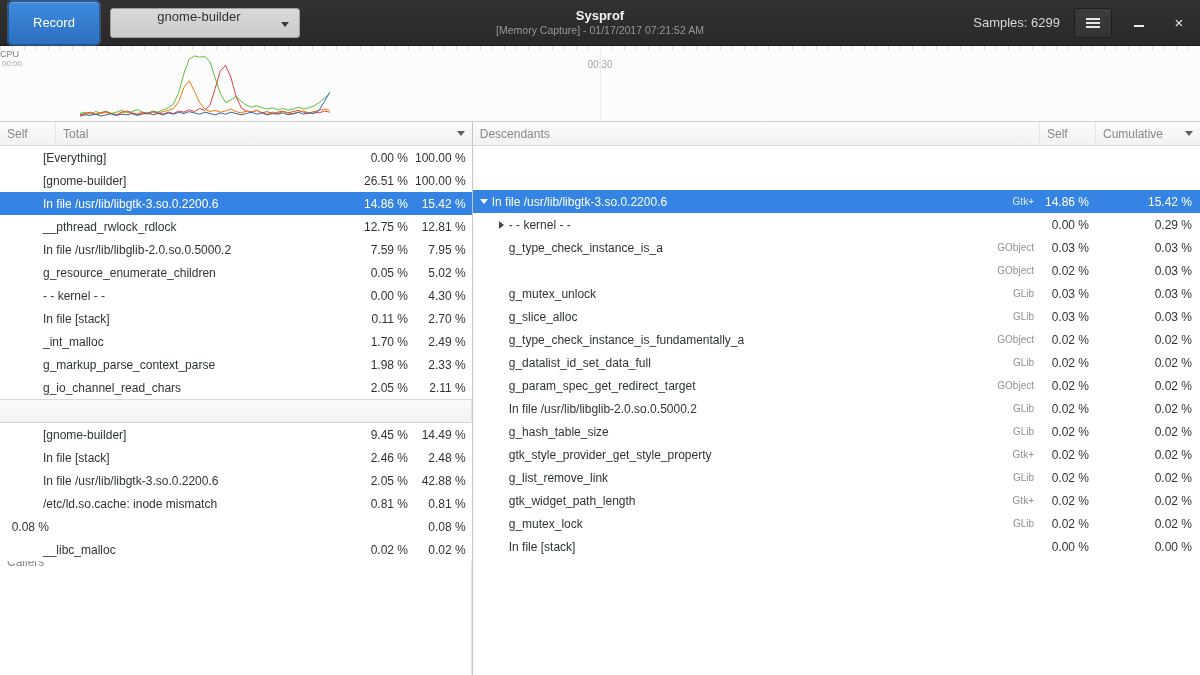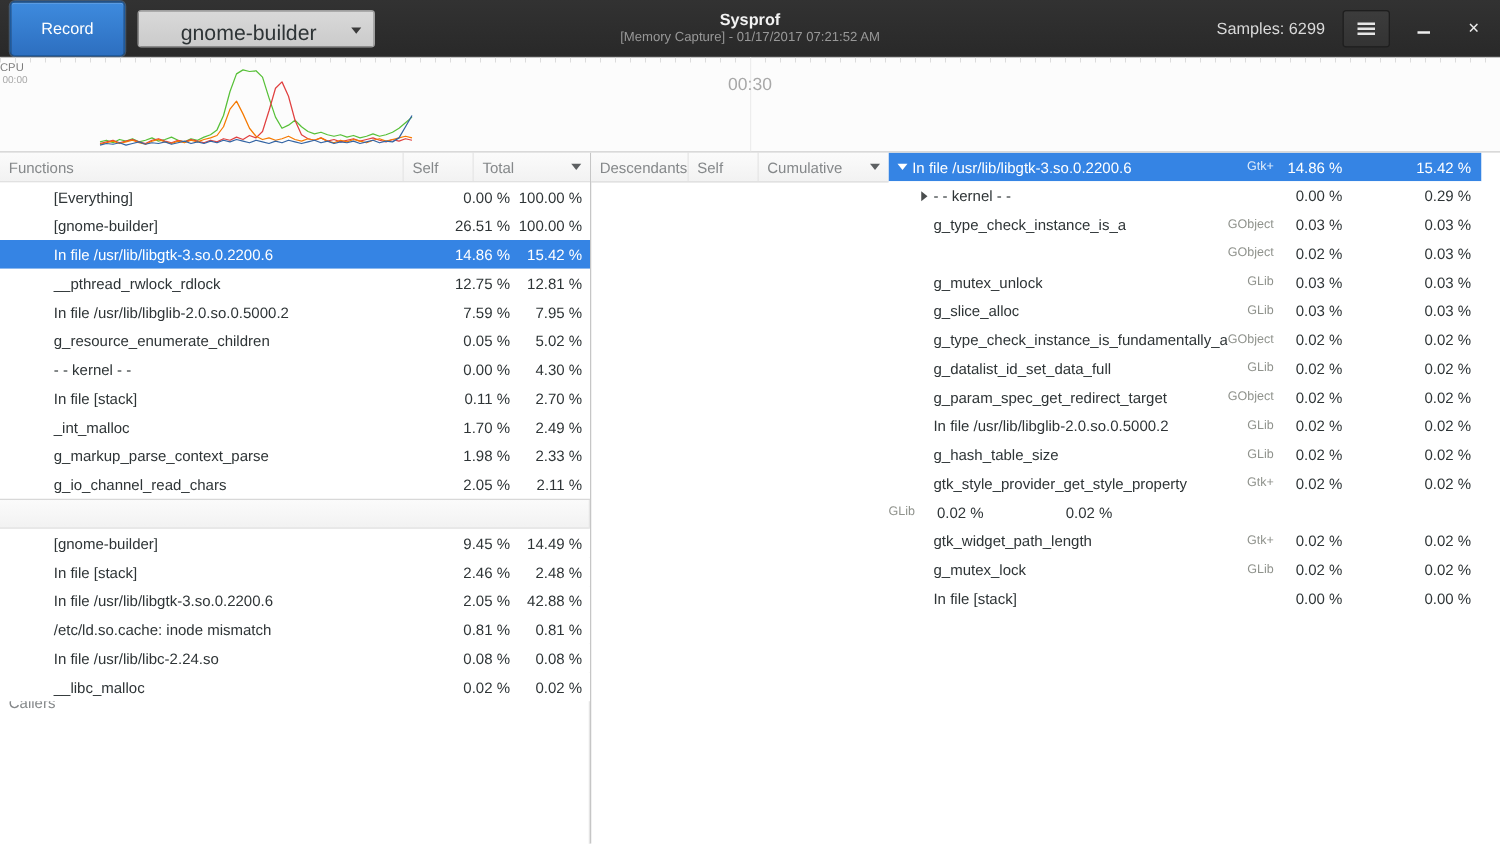--- a/index.html
+++ b/index.html
@@ -22,22 +22,22 @@
     height:44px; padding:0 24px;
     background:linear-gradient(to bottom,#3e8bde,#2d6fc0);
     border:1px solid #1d5a9e; border-radius:4px;
     box-shadow:0 0 0 1px rgba(100,160,230,.35), inset 0 1px 0 rgba(255,255,255,.2);
     color:#fff; font-size:13px; cursor:pointer;
   }
   .combo {
     height:30px; min-width:190px; padding:0 26px 0 14px;
     background:linear-gradient(to bottom,#d9d9d9,#cbcbcb);
     border:1px solid #9f9f9f; border-radius:3px;
-    color:#2e3436; font-size:17px;
-    display:flex; align-items:flex-end; justify-content:center;
+    color:#2e3436; font-size:13px;
+    display:flex; align-items:flex-start; justify-content:center;
     position:relative; cursor:pointer;
   }
   .combo-arrow {
     position:absolute; right:10px; top:13px;
     width:0; height:0;
     border-left:4px solid transparent; border-right:4px solid transparent;
     border-top:5px solid #3a3a3a;
   }
   .title-block {
     position:absolute; left:50%; transform:translateX(-50%);
@@ -65,27 +65,27 @@
     height:76px; flex:0 0 76px; position:relative; background:#fcfcfc;
     border-bottom:1px solid #cdcdcd;
   }
   .cpu-ticks {
     position:absolute; top:0; left:0; right:0; height:4px;
     background:repeating-linear-gradient(to right,#dcdcdc 0,#dcdcdc 1px,transparent 1px,transparent 12px);
   }
   .cpu-gridline { position:absolute; top:0; bottom:0; left:600px; width:1px; background:#ededed; }
   .cpu-label { position:absolute; left:0; top:3px; font-size:9px; color:#7d7d7d; }
   .cpu-t0 { position:absolute; left:2px; top:13px; font-size:8px; color:#a8a8a8;text-align:center; }
-  .cpu-t30 { position:absolute; left:600px; top:13px; transform:translateX(-50%); font-size:14px; color:#a8a8a8; }
+  .cpu-t30 { position:absolute; left:600px; top:13px; transform:translateX(-50%); font-size:10px; color:#a8a8a8; }
   .cpu-graph svg { position:absolute; left:0; top:0; }
 
   
   .panes { flex:1; display:flex; min-height:0; background:#fff; }
   .left-pane { flex:0 0 448px; border-right:1px solid #c6c6c6; display:flex; flex-direction:column; }
-  .right-pane { flex:1; display:flex; flex-direction:row; min-width:0; }
+  .right-pane { flex:1; display:flex; flex-direction:column; min-width:0;gap:44px; }
 
   .thead {
     height:24px; flex:0 0 24px; display:flex;
     background:linear-gradient(to bottom,#fbfbfb,#f2f2f2);
     border-bottom:1px solid #d8d8d8;
     color:#85888a; font-size:12px;
   }
   .thead.with-top { border-top:1px solid #d8d8d8;flex-direction:column; }
   .th { display:flex; align-items:center; padding-left:7px; border-right:1px solid #e5e5e5; }
   .th:last-child { border-right:none; }
@@ -168,23 +168,20 @@
     </svg>
   <span class="cpu-label">CPU</span>
   <span class="cpu-t0">00:00</span>
   <span class="cpu-t30">00:30</span>
 </div>
 
 <div class="panes">
 
   <div class="left-pane">
     <div class="thead">
-      <div class="th th-name">
-        <span>Functions</span>
-      </div>
       <div class="th th-self">
         <span>Self</span>
       </div>
       <div class="th th-total">
         <span>Total</span>
         <span class="sort-arrow"></span>
       </div>
     </div>
     <div class="tbody" id="functions-body">
         <div class="row">
@@ -271,21 +268,20 @@
           <span class="cell name">In file /usr/lib/libgtk-3.so.0.2200.6</span>
           <span class="cell num self">2.05 %</span>
           <span class="cell num total">42.88 %</span>
         </div>
         <div class="row">
           <span class="cell name">/etc/ld.so.cache: inode mismatch</span>
           <span class="cell num self">0.81 %</span>
           <span class="cell num total">0.81 %</span>
         </div>
         <div class="row">
-          <span class="cell name">In file /usr/lib/libc-2.24.so</span>
           <span class="cell num self">0.08 %</span>
           <span class="cell num total">0.08 %</span>
         </div>
         <div class="row">
           <span class="cell name">__libc_malloc</span>
           <span class="cell num self">0.02 %</span>
           <span class="cell num total">0.02 %</span>
         </div>
       </div>
   </div>
@@ -406,20 +402,24 @@
         <div class="row">
           <span class="cell dname" style="padding-left: 21px;">
             <span class="expander"></span>
             <span class="dn-text">gtk_style_provider_get_style_property</span>
           </span>
           <span class="cat">Gtk+</span>
           <span class="cell num self">0.02 %</span>
           <span class="cell num cum">0.02 %</span>
         </div>
         <div class="row">
+          <span class="cell dname" style="padding-left: 21px;">
+            <span class="expander"></span>
+            <span class="dn-text">g_list_remove_link</span>
+          </span>
           <span class="cat">GLib</span>
           <span class="cell num self">0.02 %</span>
           <span class="cell num cum">0.02 %</span>
         </div>
         <div class="row">
           <span class="cell dname" style="padding-left: 21px;">
             <span class="expander"></span>
             <span class="dn-text">gtk_widget_path_length</span>
           </span>
           <span class="cat">Gtk+</span>

